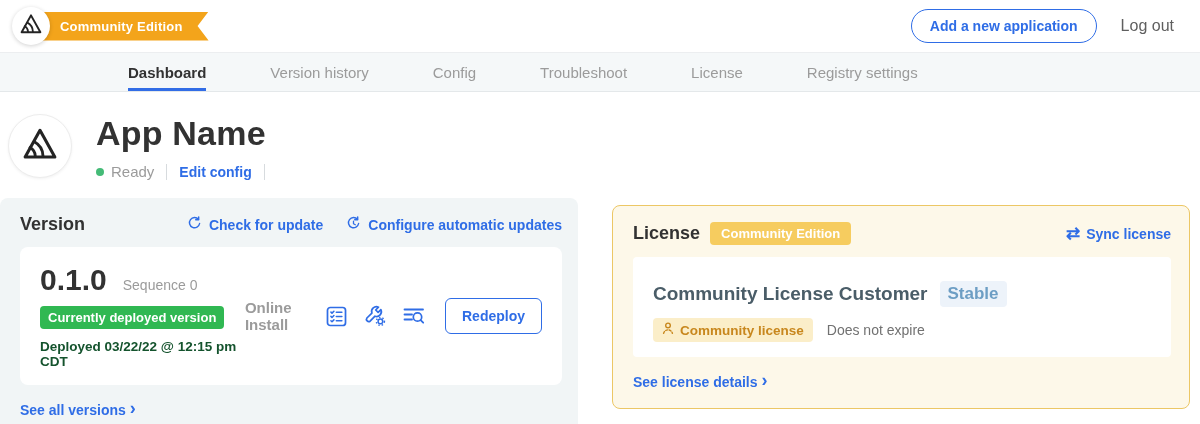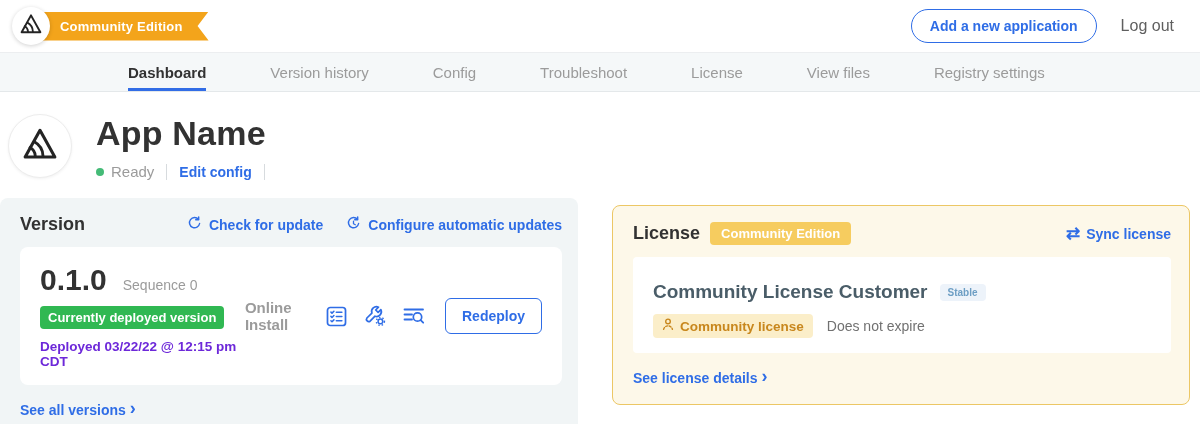--- a/index.html
+++ b/index.html
@@ -52,40 +52,40 @@
   .head-links { margin-left:auto; display:flex; gap:22px; }
   .blue-link { display:flex; align-items:center; gap:6px; color:#2F6DE6; font-size:14px; font-weight:bold; cursor:pointer; }
   .inner-card { background:#fff; border-radius:8px; margin-top:12px; padding:16px 20px 16px 20px;
     display:flex; align-items:center; }
   .ver-left { }
   .ver-line { display:flex; align-items:baseline; gap:16px; }
   .ver-number { font-size:30px; font-weight:bold; color:#323232; }
   .ver-seq { font-size:14px; color:#9B9B9B; }
   .badge-green { display:inline-block; margin-top:9px; background:#30B852; color:#fff; font-size:13px;
     font-weight:bold; padding:4px 8px; border-radius:4px; }
-  .deployed { margin-top:10px; font-size:13.5px; font-weight:600; color:#6d28d9; }
+  .deployed { margin-top:10px; font-size:13.5px; font-weight:600; color:#14532d; }
   .ver-right { margin-left:auto; display:flex; align-items:center; gap:15px; }
   .online-install { font-size:15px; font-weight:600; color:#9B9B9B; margin-right:4px; }
   .icon-btn { display:flex; align-items:center; cursor:pointer; }
   .redeploy-btn { border:1.5px solid #2F6DE6; background:#fff; color:#2F6DE6; font-weight:bold;
     font-size:14px; padding:9px 16px; border-radius:6px; cursor:pointer; margin-left:4px;
     font-family:"Liberation Sans", sans-serif; }
   .see-link { margin-top:15px; display:flex; align-items:flex-end; gap:4px; color:#2F6DE6;
     font-size:14px; font-weight:bold; cursor:pointer; }
   .chev { font-size:18px; font-weight:bold; line-height:1; position:relative; top:-1px; }
 
   .card-license { width:578px; background:#FDF8E9; border:1px solid #ECC765; border-radius:8px;
     padding:16px 18px 18px 20px; margin-top:7px; }
   .badge-gold { background:#F6CC5F; color:#fff; font-size:13px; font-weight:bold; padding:4px 11px;
     border-radius:4px; margin-left:10px; }
   .sync-glyph { font-size:17px; font-weight:bold; line-height:1; }
   .license-inner { background:#fff; border-radius:4px; margin-top:12px; padding:24px 20px 15px 20px; }
   .cust-row { display:flex; align-items:center; gap:12px; }
   .cust-name { font-size:19px; font-weight:bold; color:#4A5D68; }
-  .badge-stable { background:#EDF3FA; color:#6D9EC4; font-size:10px; font-weight:600;
+  .badge-stable { background:#EDF3FA; color:#6D9EC4; font-size:17px; font-weight:600;
     padding:3px 8px; border-radius:4px; }
   .lic-row { display:flex; align-items:center; margin-top:11px; gap:14px; }
   .badge-community { display:flex; align-items:center; gap:6px; background:#FBEEC9; color:#C8871D;
     font-size:13.5px; font-weight:bold; padding:4px 9px; border-radius:4px; }
   .no-expire { font-size:14px; color:#717171; }
 </style>
 </head>
 <body>
 
 <div class="header">
@@ -108,21 +108,20 @@
     <span class="logout">Log out</span>
   </div>
 </div>
 
 <div class="subnav">
   <div class="subnav-item active">Dashboard</div>
   <div class="subnav-item">Version history</div>
   <div class="subnav-item">Config</div>
   <div class="subnav-item">Troubleshoot</div>
   <div class="subnav-item">License</div>
-  <div class="subnav-item">View files</div>
   <div class="subnav-item">Registry settings</div>
 </div>
 
 <div class="hero">
   <div class="avatar">
     <span>
       <svg width="38" height="38" viewBox="0 0 32 32">
         <path d="M16 4.5 L28.5 27 H3.5 Z" fill="none" stroke="#242424" stroke-width="2.6" stroke-linejoin="round"></path>
         <path d="M12 26 A8.5 8.5 0 0 0 7.6 19" fill="none" stroke="#242424" stroke-width="2.4" stroke-linecap="round"></path>
         <path d="M18.5 26 A14 14 0 0 0 11.2 14.2" fill="none" stroke="#242424" stroke-width="2.4" stroke-linecap="round"></path>

